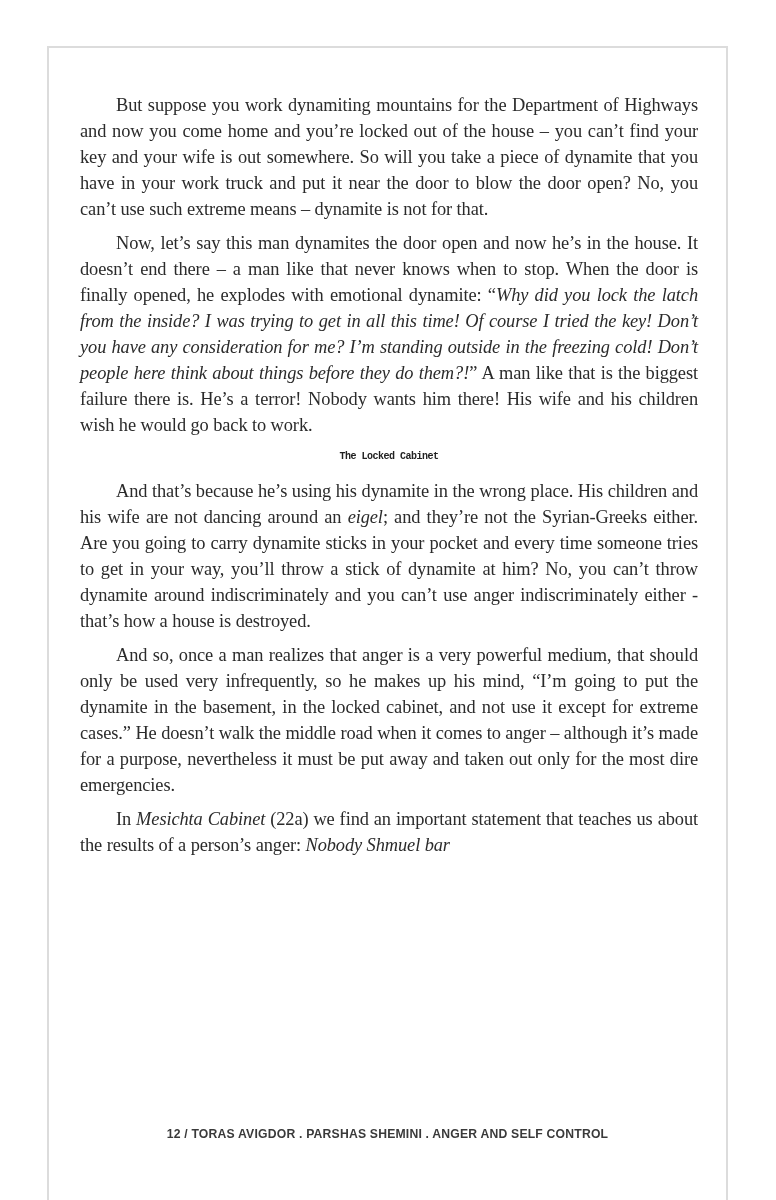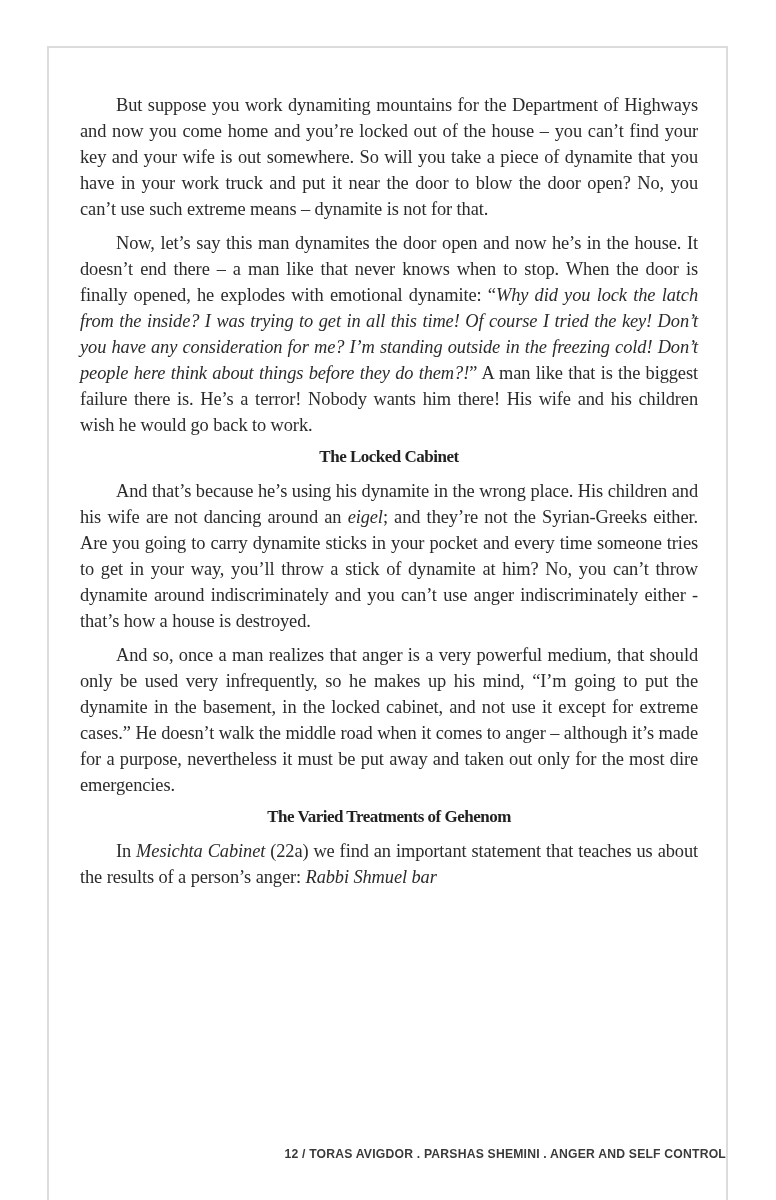--- a/index.html
+++ b/index.html
@@ -38,55 +38,53 @@
       line-height: 26px;
       color: #2b2b2b;
       text-align: justify;
       text-indent: 36px;
       letter-spacing: -0.1px;
     }
     p.para em {
     }
     h3.subhead {
       margin: 4px 0 10px 0;
-      font-family: Liberation Serif, serif;
+      font-family: Liberation Mono, monospace;
       font-weight: bold;
-      font-size: 17px;
+      font-size: 10px;
       line-height: 22px;
       letter-spacing: -0.5px;
       text-align: center;
       color: #222222;
     }
     .footer {
       position: absolute;
       left: 0;
       right: 0;
       top: 1079px;
-      text-align: right;
+      text-align: center;
       font-family: "Liberation Sans", sans-serif;
       font-weight: bold;
       font-size: 12.2px;
       letter-spacing: 0.2px;
       color: #3a3a3a;
-      margin-top: 20px;
     }
   </style>
 </head>
 <body>
 
 <div class="page">
   <div class="content">
     <div>
         <p class="para"><span>But suppose you work dynamiting mountains for the Department of Highways and now you come home and you’re locked out of the house – you can’t find your key and your wife is out somewhere. So will you take a piece of dynamite that you have in your work truck and put it near the door to blow the door open? No, you can’t use such extreme means – dynamite is not for that.</span></p>
         <p class="para"><span>Now, let’s say this man dynamites the door open and now he’s in the house. It doesn’t end there – a man like that never knows when to stop. When the door is finally opened, he explodes with emotional dynamite: “</span><em>Why did you lock the latch from the inside? I was trying to get in all this time! Of course I tried the key! Don’t you have any consideration for me? I’m standing outside in the freezing cold! Don’t people here think about things before they do them?!</em><span>” A man like that is the biggest failure there is. He’s a terror! Nobody wants him there! His wife and his children wish he would go back to work.</span></p>
       </div>
     <h3 class="subhead">The Locked Cabinet</h3>
     <div>
         <p class="para"><span>And that’s because he’s using his dynamite in the wrong place. His children and his wife are not dancing around an </span><em>eigel</em><span>; and they’re not the Syrian-Greeks either. Are you going to carry dynamite sticks in your pocket and every time someone tries to get in your way, you’ll throw a stick of dynamite at him? No, you can’t throw dynamite around indiscriminately and you can’t use anger indiscriminately either - that’s how a house is destroyed.</span></p>
         <p class="para"><span>And so, once a man realizes that anger is a very powerful medium, that should only be used very infrequently, so he makes up his mind, “I’m going to put the dynamite in the basement, in the locked cabinet, and not use it except for extreme cases.” He doesn’t walk the middle road when it comes to anger – although it’s made for a purpose, nevertheless it must be put away and taken out only for the most dire emergencies.</span></p>
       </div>
-    <h3 class="subhead">The Varied Treatments of Gehenom</h3>
     <div>
-        <p class="para"><span>In </span><em>Mesichta Cabinet</em><span> (22a) we find an important statement that teaches us about the results of a person’s anger: </span><em>Rabbi Shmuel bar</em></p>
+        <p class="para"><span>In </span><em>Mesichta Cabinet</em><span> (22a) we find an important statement that teaches us about the results of a person’s anger: </span><em>Nobody Shmuel bar</em></p>
       </div>
   </div>
   <div class="footer">12 / TORAS AVIGDOR . PARSHAS SHEMINI . ANGER AND SELF CONTROL</div>
 </div>
 
 </body></html>

